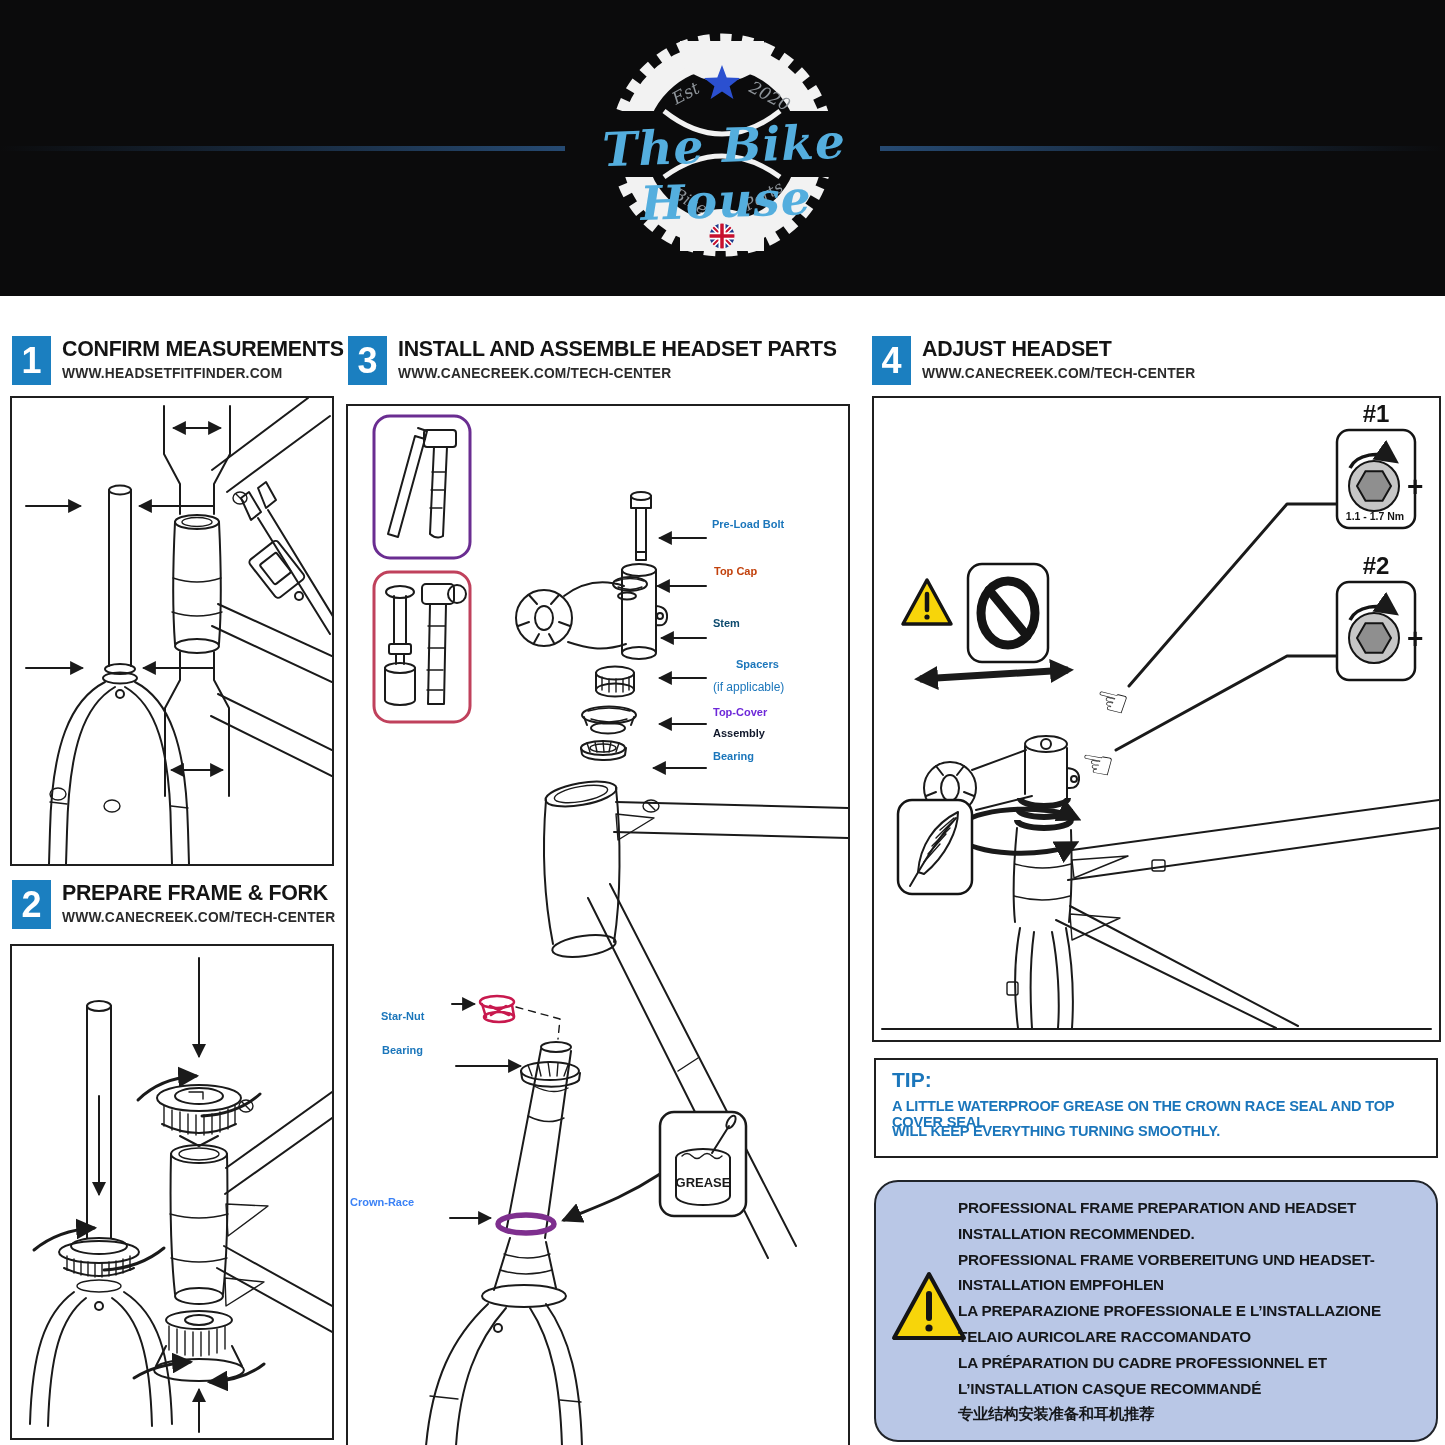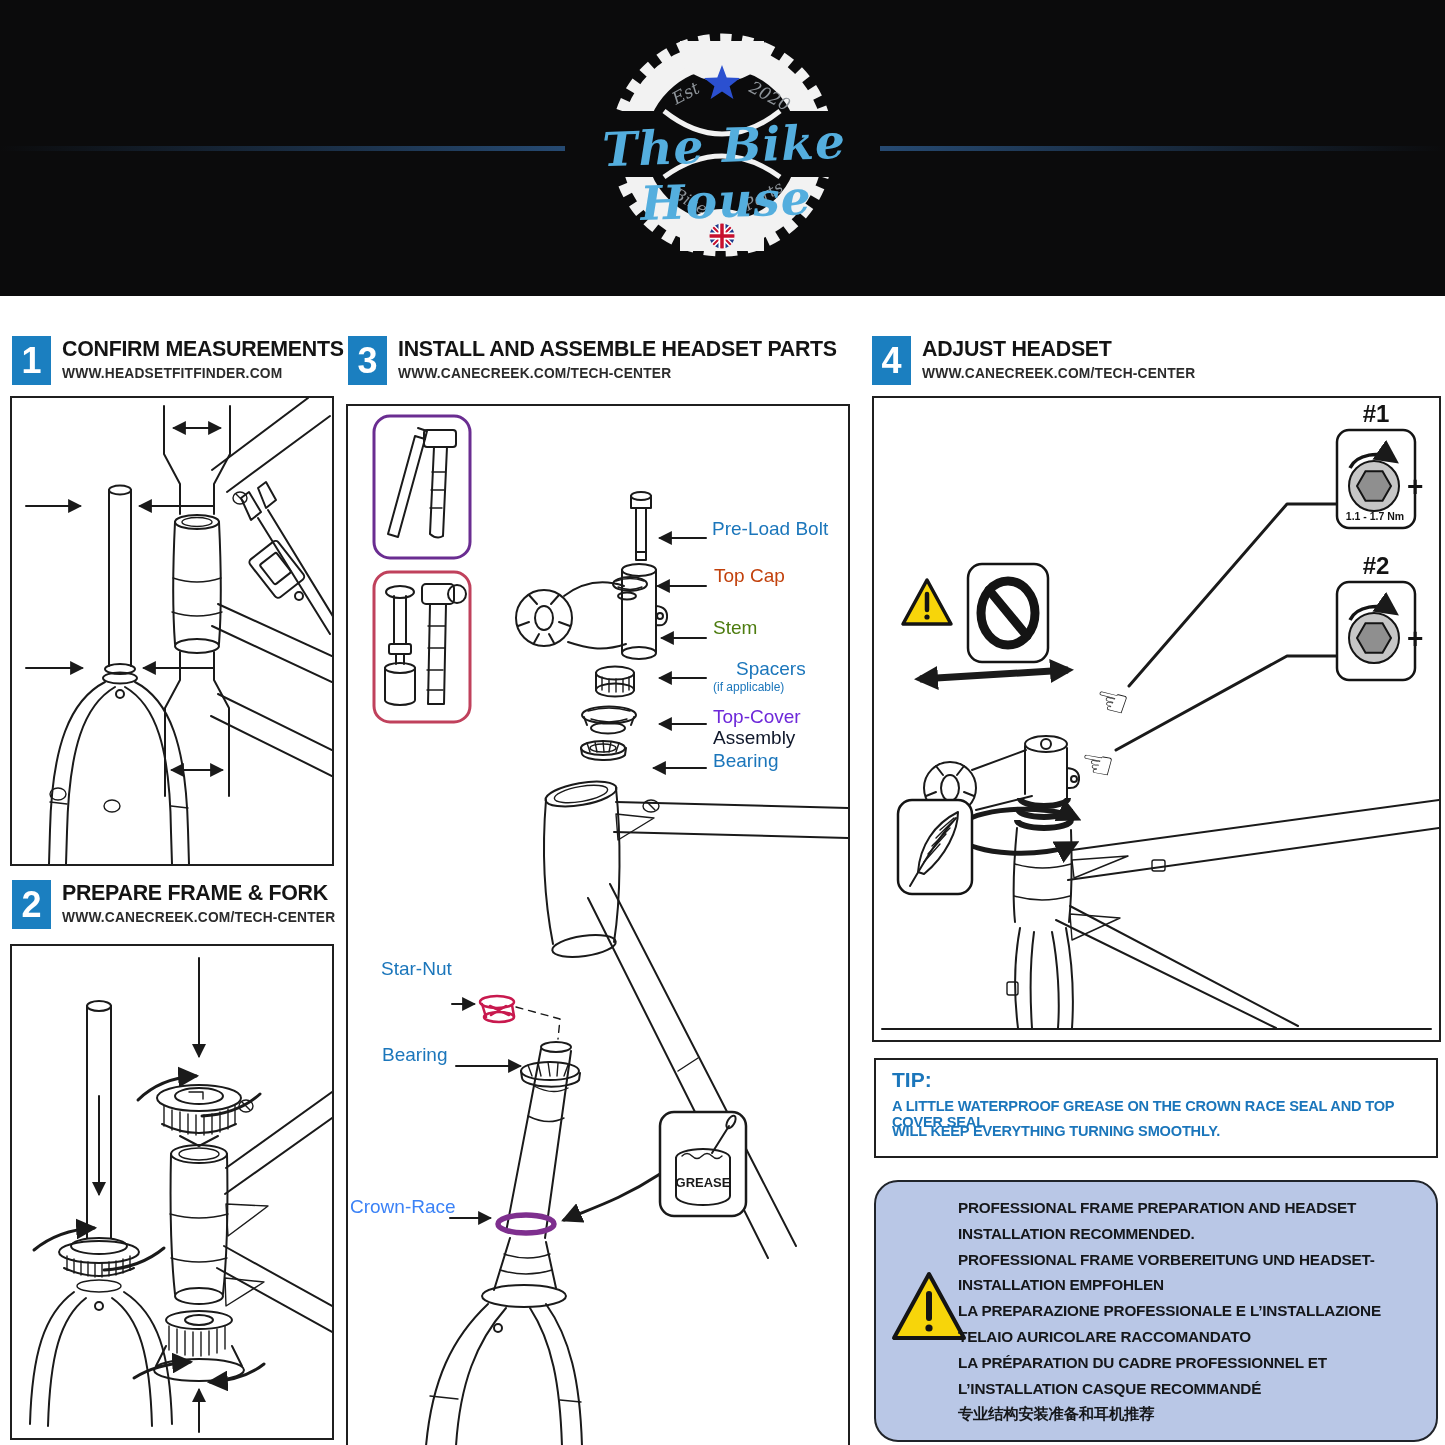--- a/index.html
+++ b/index.html
@@ -20,21 +20,21 @@
          display:flex;align-items:center;justify-content:center;flex:0 0 auto;}
   .sec-txt{display:flex;flex-direction:column;transform:scaleX(.95);transform-origin:left top;}
   .sec-title{font-size:22.5px;font-weight:bold;color:#141414;letter-spacing:-.3px;white-space:nowrap;}
   .sec-url{font-size:14.5px;font-weight:bold;color:#2b2b2b;margin-top:3px;letter-spacing:.2px;}
   
   .panel{position:absolute;background:#fff;border:2px solid #1f1f1f;}
   svg .ln{fill:none;stroke:#1a1a1a;stroke-width:2;stroke-linecap:round;stroke-linejoin:round;}
   svg .thin{stroke-width:1.4;}
   svg .thk{stroke-width:3;}
   
-  .dlabel{position:absolute;font-size:19px;font-weight:normal;white-space:nowrap;}
+  .dlabel{position:absolute;font-size:11px;font-weight:bold;white-space:nowrap;}
   .dlabel.small{font-size:12px;font-weight:normal;}
   
   #tipbox{position:absolute;left:874px;top:1058px;width:560px;height:96px;border:2px solid #1f1f1f;background:#fff;}
   #tip-head{position:absolute;left:16px;top:8px;font-size:21px;font-weight:bold;}
   .tip-line{position:absolute;left:16px;font-size:14.6px;font-weight:bold;letter-spacing:-.2px;}
   #noticebox{position:absolute;left:874px;top:1180px;width:560px;height:258px;border-radius:24px;
              border:2.5px solid #20242a;}
   .notice-text{position:absolute;left:82px;top:13px;width:465px;font-size:15.3px;font-weight:bold;
                color:#15171a;line-height:25.8px;letter-spacing:-.2px;}
 </style>
@@ -355,27 +355,27 @@
           <circle cx="109" cy="188" r="9"></circle>
           <path d="M82,198 L80,298 M98,198 L96,298 M80,298 h16"></path>
           <path class="thin" d="M80,220 h17 M80,242 h17 M79,264 h16 M79,284 h16"></path>
         </g>
       </g>
     </svg>
   </div>
 
   <div class="dlabel" style="left:712px;top:518px;color:#1b76bb;">Pre-Load Bolt</div>
   <div class="dlabel" style="left:714px;top:565px;color:#c2410c;">Top Cap</div>
-  <div class="dlabel" style="left:713px;top:617px;color:#4d7c0f;">Stem</div>
+  <div class="dlabel" style="left:713px;top:617px;color:#0c4a6e;">Stem</div>
   <div class="dlabel" style="left:736px;top:658px;color:#1b76bb;">Spacers</div>
   <div class="dlabel small" style="left:713px;top:680px;color:#1b76bb;">(if applicable)</div>
   <div class="dlabel" style="left:713px;top:706px;color:#6d28d9;">Top-Cover</div>
   <div class="dlabel" style="left:713px;top:727px;color:#0f172a;">Assembly</div>
   <div class="dlabel" style="left:713px;top:750px;color:#1b76bb;">Bearing</div>
-  <div class="dlabel" style="left:381px;top:958px;color:#1b76bb;">Star-Nut</div>
+  <div class="dlabel" style="left:381px;top:1010px;color:#1b76bb;">Star-Nut</div>
   <div class="dlabel" style="left:382px;top:1044px;color:#1b76bb;">Bearing</div>
   <div class="dlabel" style="left:350px;top:1196px;color:#3b82f6;">Crown-Race</div>
 
   <div class="panel" style="left:872px;top:396px;width:565px;height:642px;">
     <svg width="565" height="642" viewBox="0 0 565 642">
       <defs>
         <marker id="ah4" viewBox="0 0 10 10" refX="8.5" refY="5" markerWidth="7" markerHeight="7" orient="auto-start-reverse">
           <path d="M0,0 L10,5 L0,10 z" fill="#1a1a1a"></path>
           </marker>
         <marker id="ahb4" viewBox="0 0 10 10" refX="7.5" refY="5" markerWidth="24" markerHeight="24" markerUnits="userSpaceOnUse" orient="auto-start-reverse">

